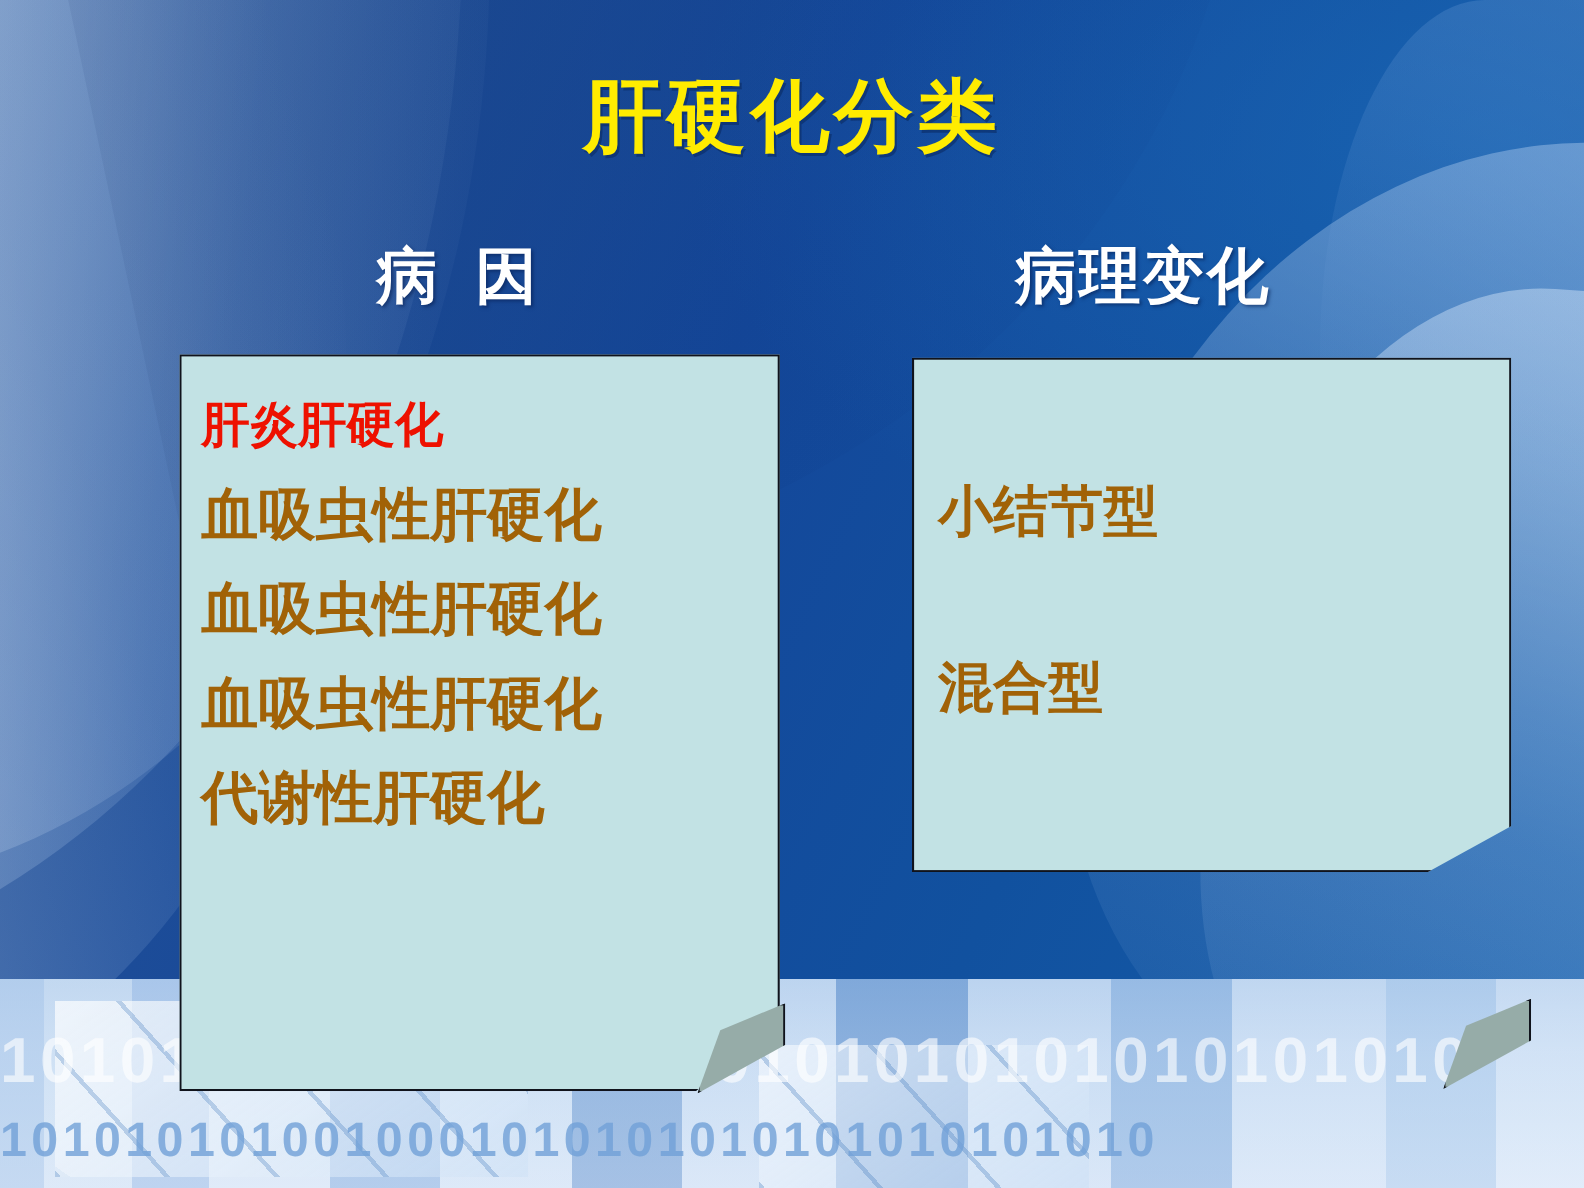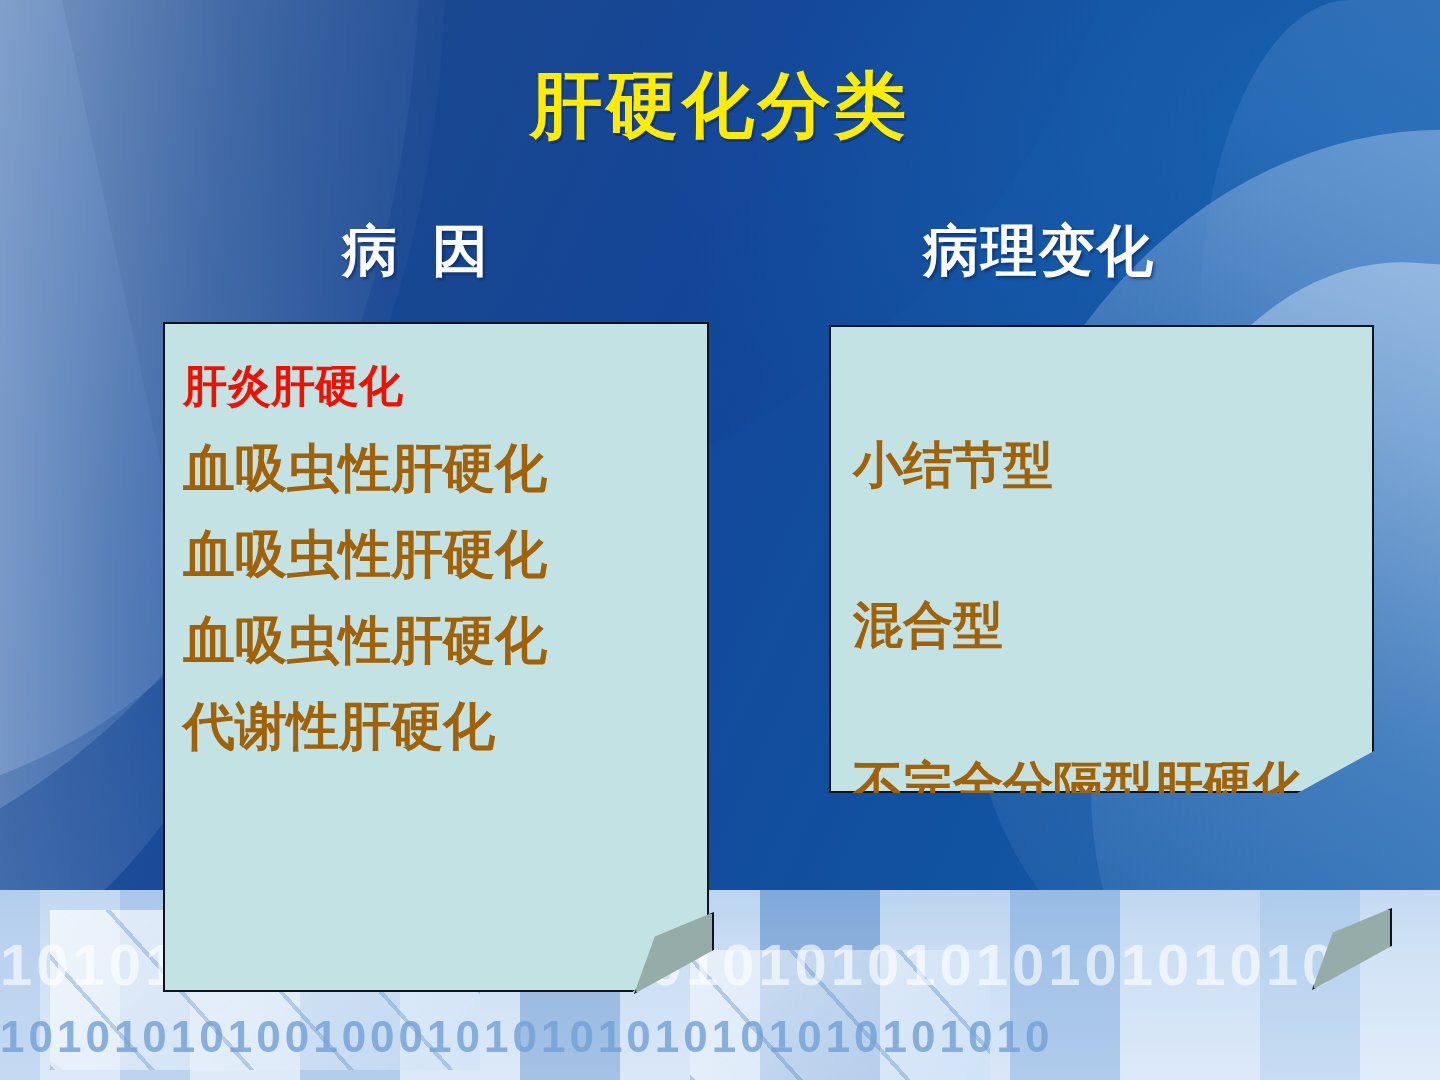--- a/index.html
+++ b/index.html
@@ -267,18 +267,17 @@
       <div class="line">血吸虫性肝硬化</div>
       <div class="line">代谢性肝硬化</div>
     </div>
   </div>
   <div class="fold-tri fold-tri-left"></div>
 
   <div class="note note-right">
     <div class="note-lines">
       <div class="line">小结节型</div>
       <div class="line">混合型</div>
-      <div class="line">不完全分隔型肝硬化</div>
     </div>
   </div>
   <div class="fold-tri fold-tri-right"></div>
 
 </div>
 
 </body></html>

